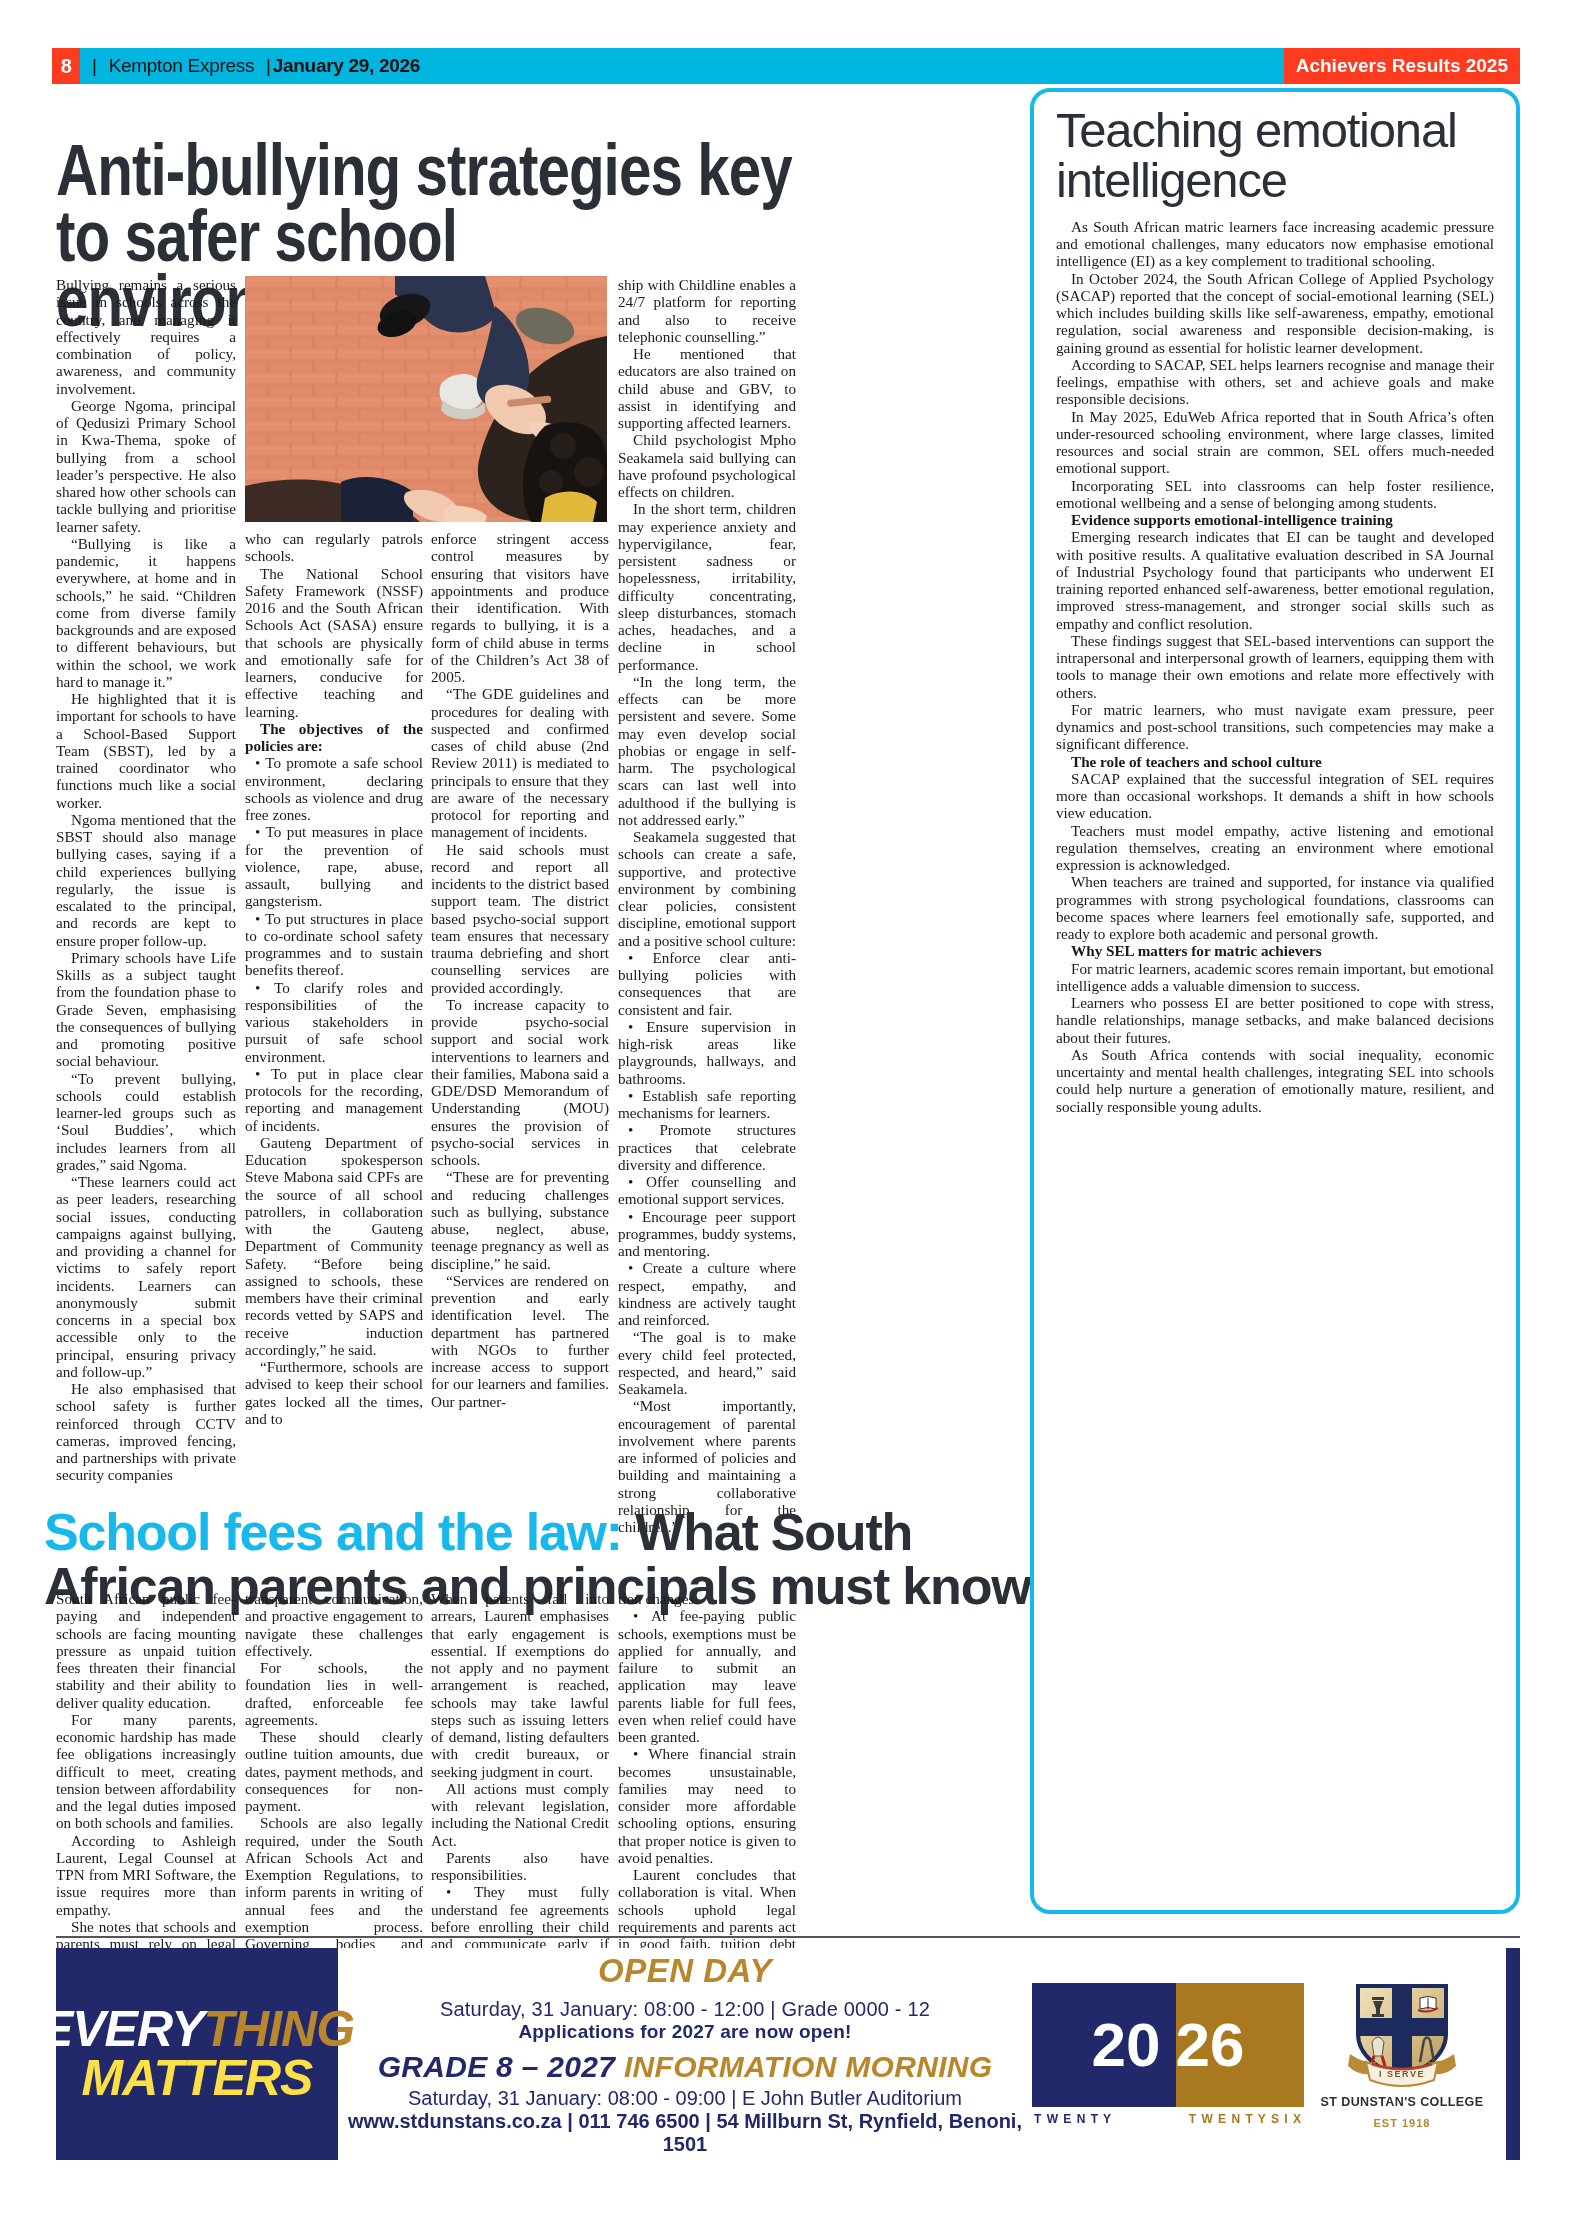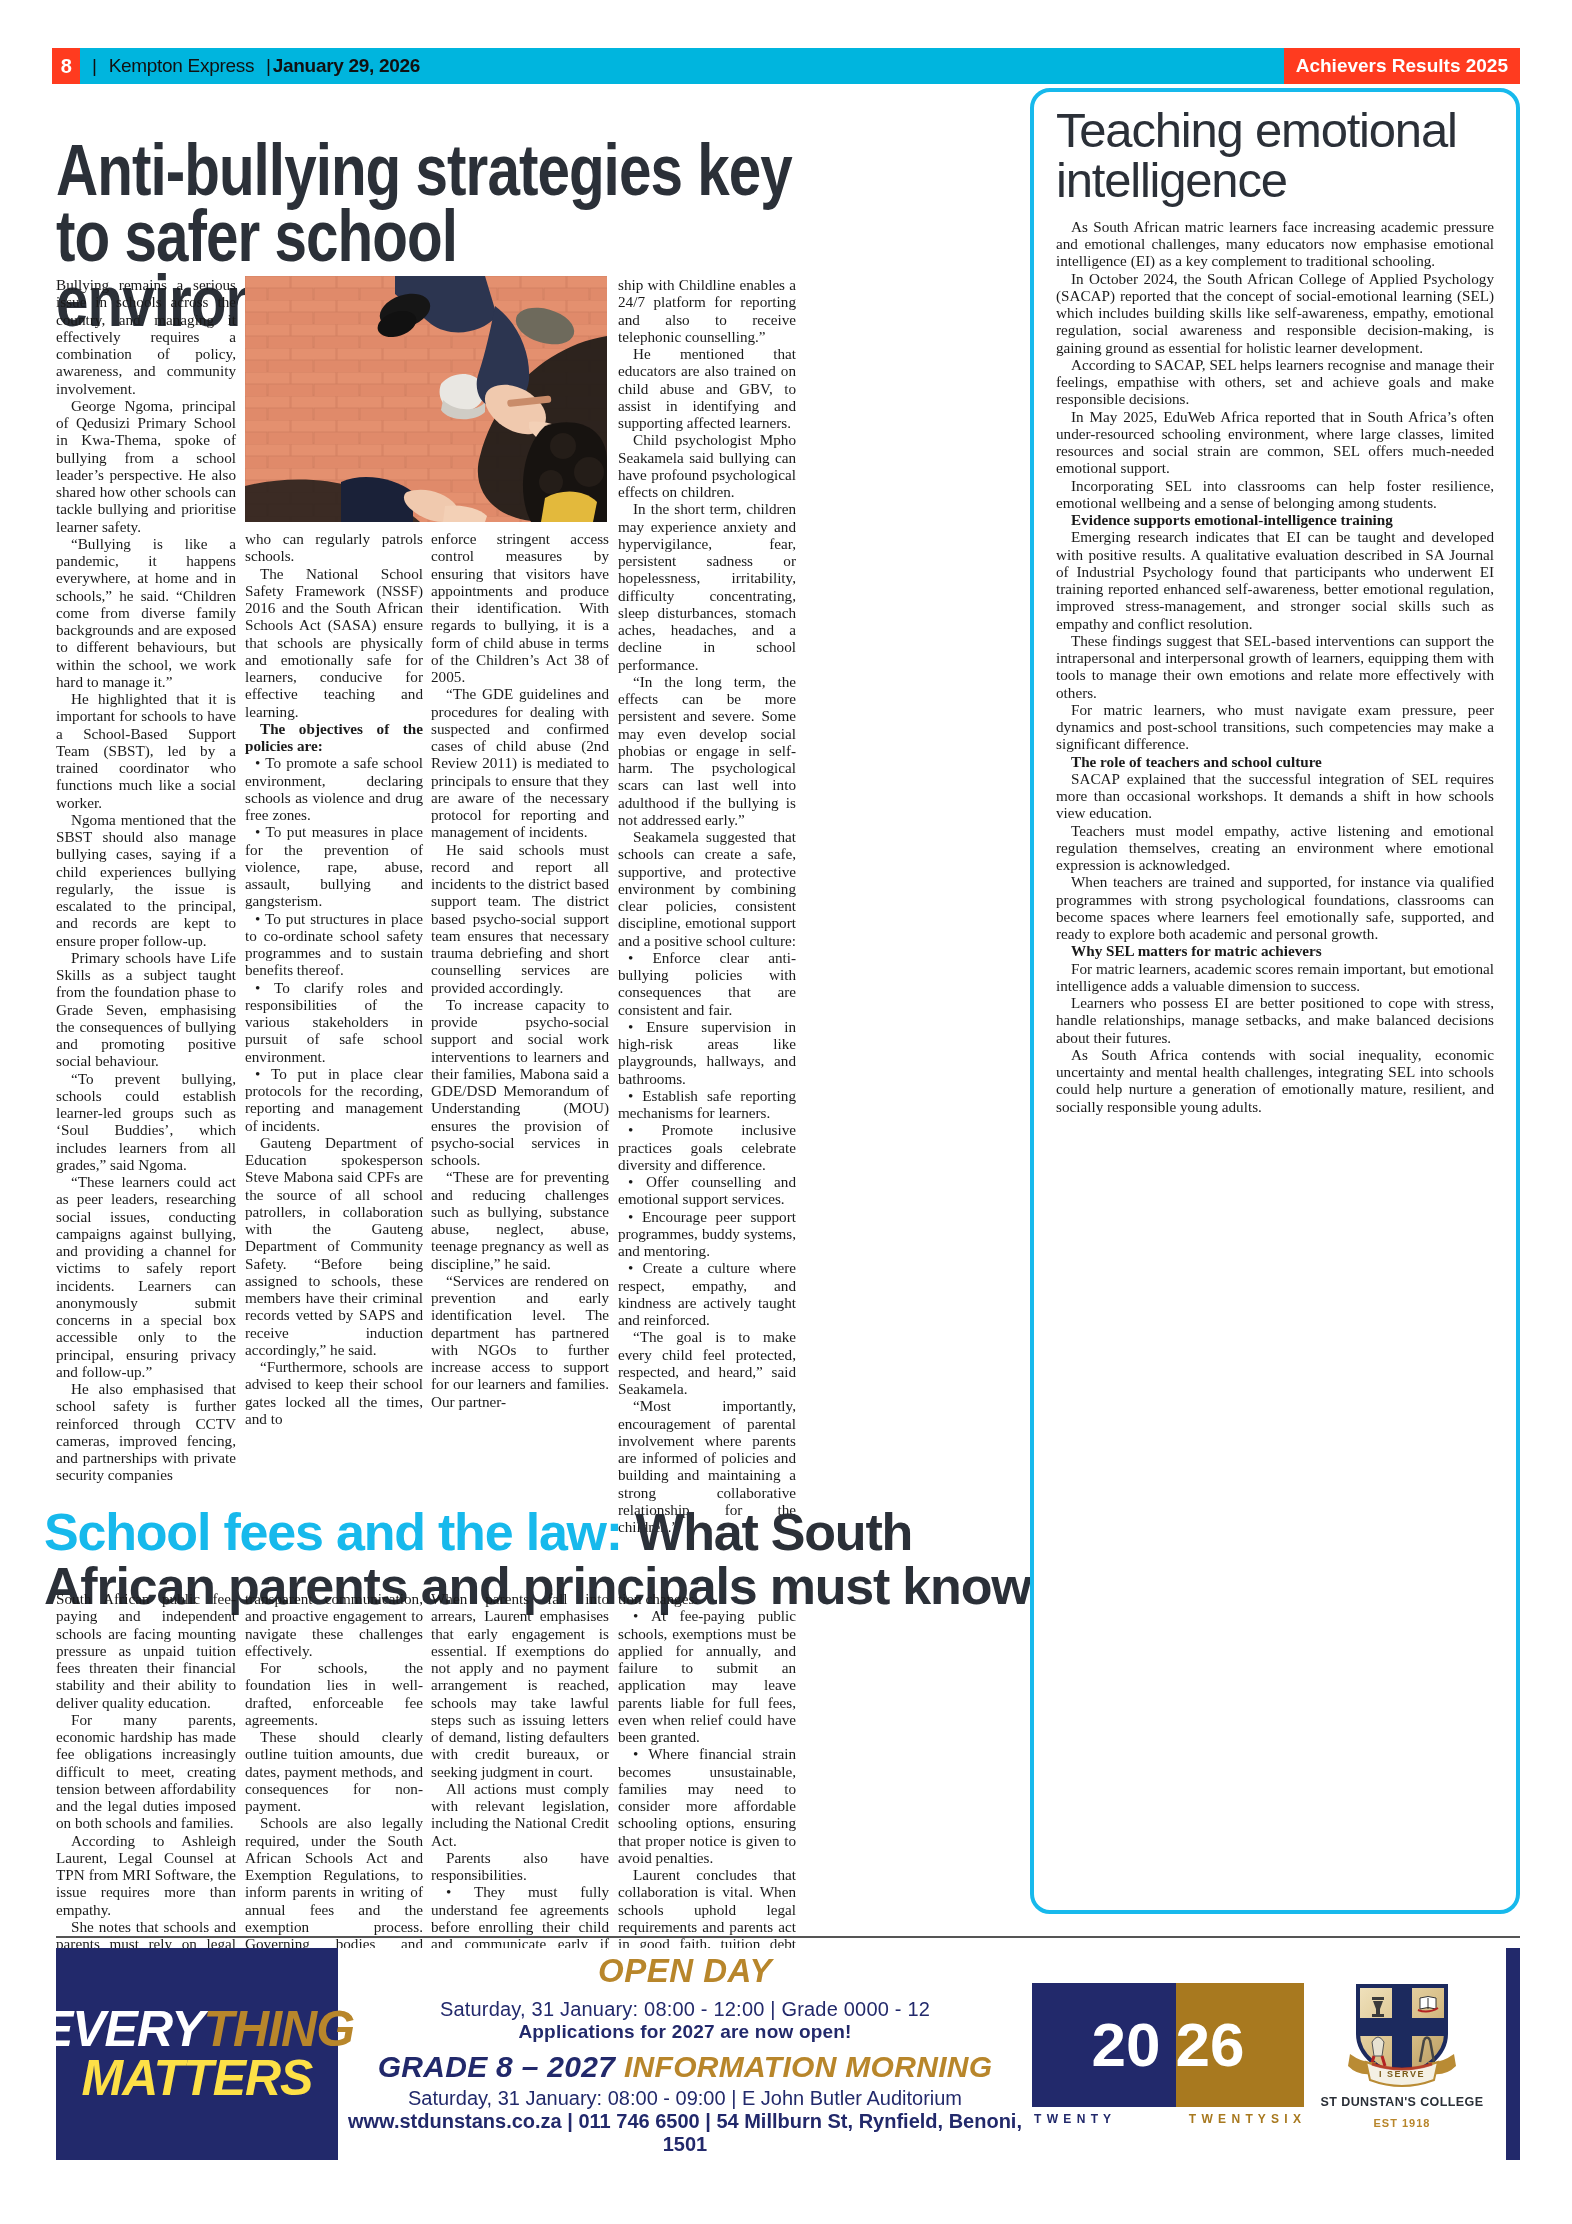--- a/index.html
+++ b/index.html
@@ -290,21 +290,21 @@
     <div class="col" id="c4">
         <p class="noindent">ship with Childline enables a 24/7 platform for reporting and also to receive telephonic counselling.”</p>
         <p>He mentioned that educators are also trained on child abuse and GBV, to assist in identifying and supporting affected learners.</p>
         <p>Child psychologist Mpho Seakamela said bullying can have profound psychological effects on children.</p>
         <p>In the short term, children may experience anxiety and hypervigilance, fear, persistent sadness or hopelessness, irritability, difficulty concentrating, sleep disturbances, stomach aches, headaches, and a decline in school performance.</p>
         <p>“In the long term, the effects can be more persistent and severe. Some may even develop social phobias or engage in self-harm. The psychological scars can last well into adulthood if the bullying is not addressed early.”</p>
         <p>Seakamela suggested that schools can create a safe, supportive, and protective environment by combining clear policies, consistent discipline, emotional support and a positive school culture:</p>
         <p class=" bullet">• Enforce clear anti-bullying policies with consequences that are consistent and fair.</p>
         <p class=" bullet">• Ensure supervision in high-risk areas like playgrounds, hallways, and bathrooms.</p>
         <p class=" bullet">• Establish safe reporting mechanisms for learners.</p>
-        <p class=" bullet">• Promote inclusive practices goals celebrate diversity and difference.</p>
+        <p class=" bullet">• Promote structures practices that celebrate diversity and difference.</p>
         <p class=" bullet">• Offer counselling and emotional support services.</p>
         <p class=" bullet">• Encourage peer support programmes, buddy systems, and mentoring.</p>
         <p class=" bullet">• Create a culture where respect, empathy, and kindness are actively taught and reinforced.</p>
         <p>“The goal is to make every child feel protected, respected, and heard,” said Seakamela.</p>
         <p>“Most importantly, encouragement of parental involvement where parents are informed of policies and building and maintaining a strong collaborative relationship for the children.”</p>
       </div>
   </div>
 
   <h2 class="headline2">
     <span class="hl-cyan">School fees and the law:</span><span> What South African parents and principals must know</span>

